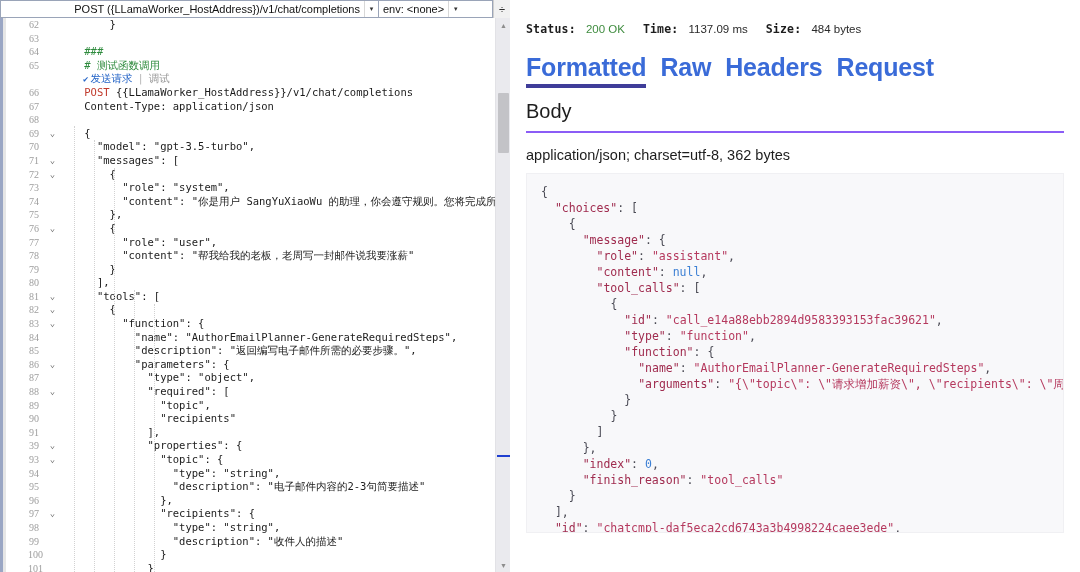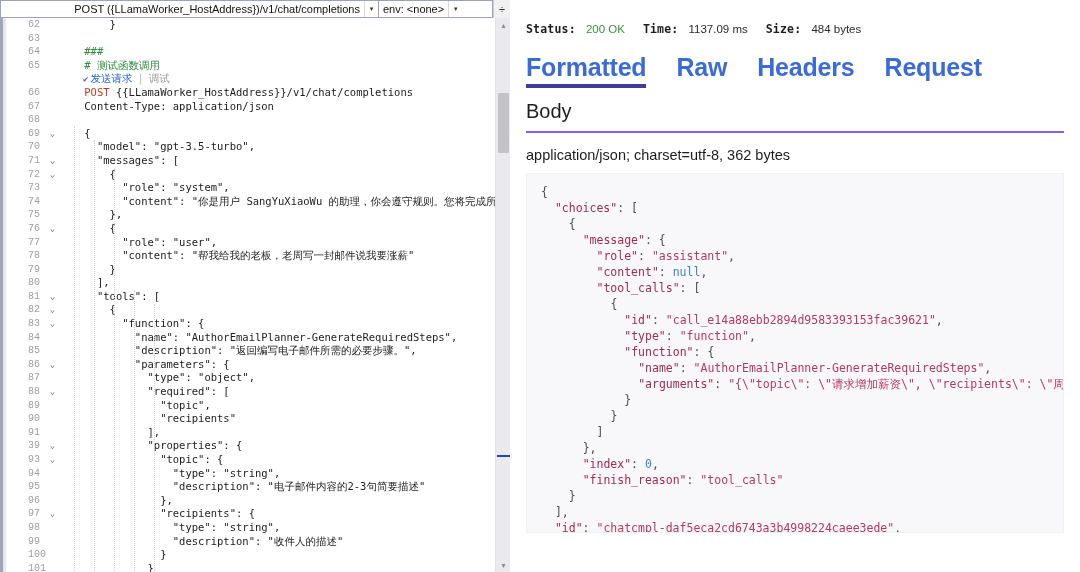--- a/index.html
+++ b/index.html
@@ -85,21 +85,21 @@
     white-space: nowrap;
     display: flex;
     align-items: center;
   }
   .lnum {
     width: 40px; flex: 0 0 40px;
     text-align: right;
     padding-right: 7px;
     color: #9d9d9d;
     font-size: 10px;
-    font-family: Liberation Mono, monospace;
+    font-family: Liberation Serif, serif;
     user-select: none;
     padding-left: 22px;
   }
   .fold {
     width: 13px; flex: 0 0 13px;
     text-align: center;
     color: #6e6e6e;
     font-size: 9px;
     line-height: 13.6px;
     user-select: none;
@@ -173,21 +173,21 @@
     white-space: nowrap;
   }
   .sr-key { font-weight: 700; color: #1d1d1d; letter-spacing: .2px; }
   .sr-val { margin-left: 10px; margin-right: 18px; font-family: "Liberation Sans", sans-serif; font-size: 11.5px; }
   .sr-ok { color: #3f8c3f; }
   .sr-neutral { color: #2a2a2a; }
 
   #tabs {
     display: flex; 
     margin-top: 16px;
-    gap: 30px;
+    gap: 14px;
   }
   .tab {
     position: relative;
     font-size: 25px;
     font-weight: 700;
     color: #3a6bd8;
     line-height: 30px;
     cursor: pointer;
     padding-bottom: 6px;
     letter-spacing: -0.2px;

